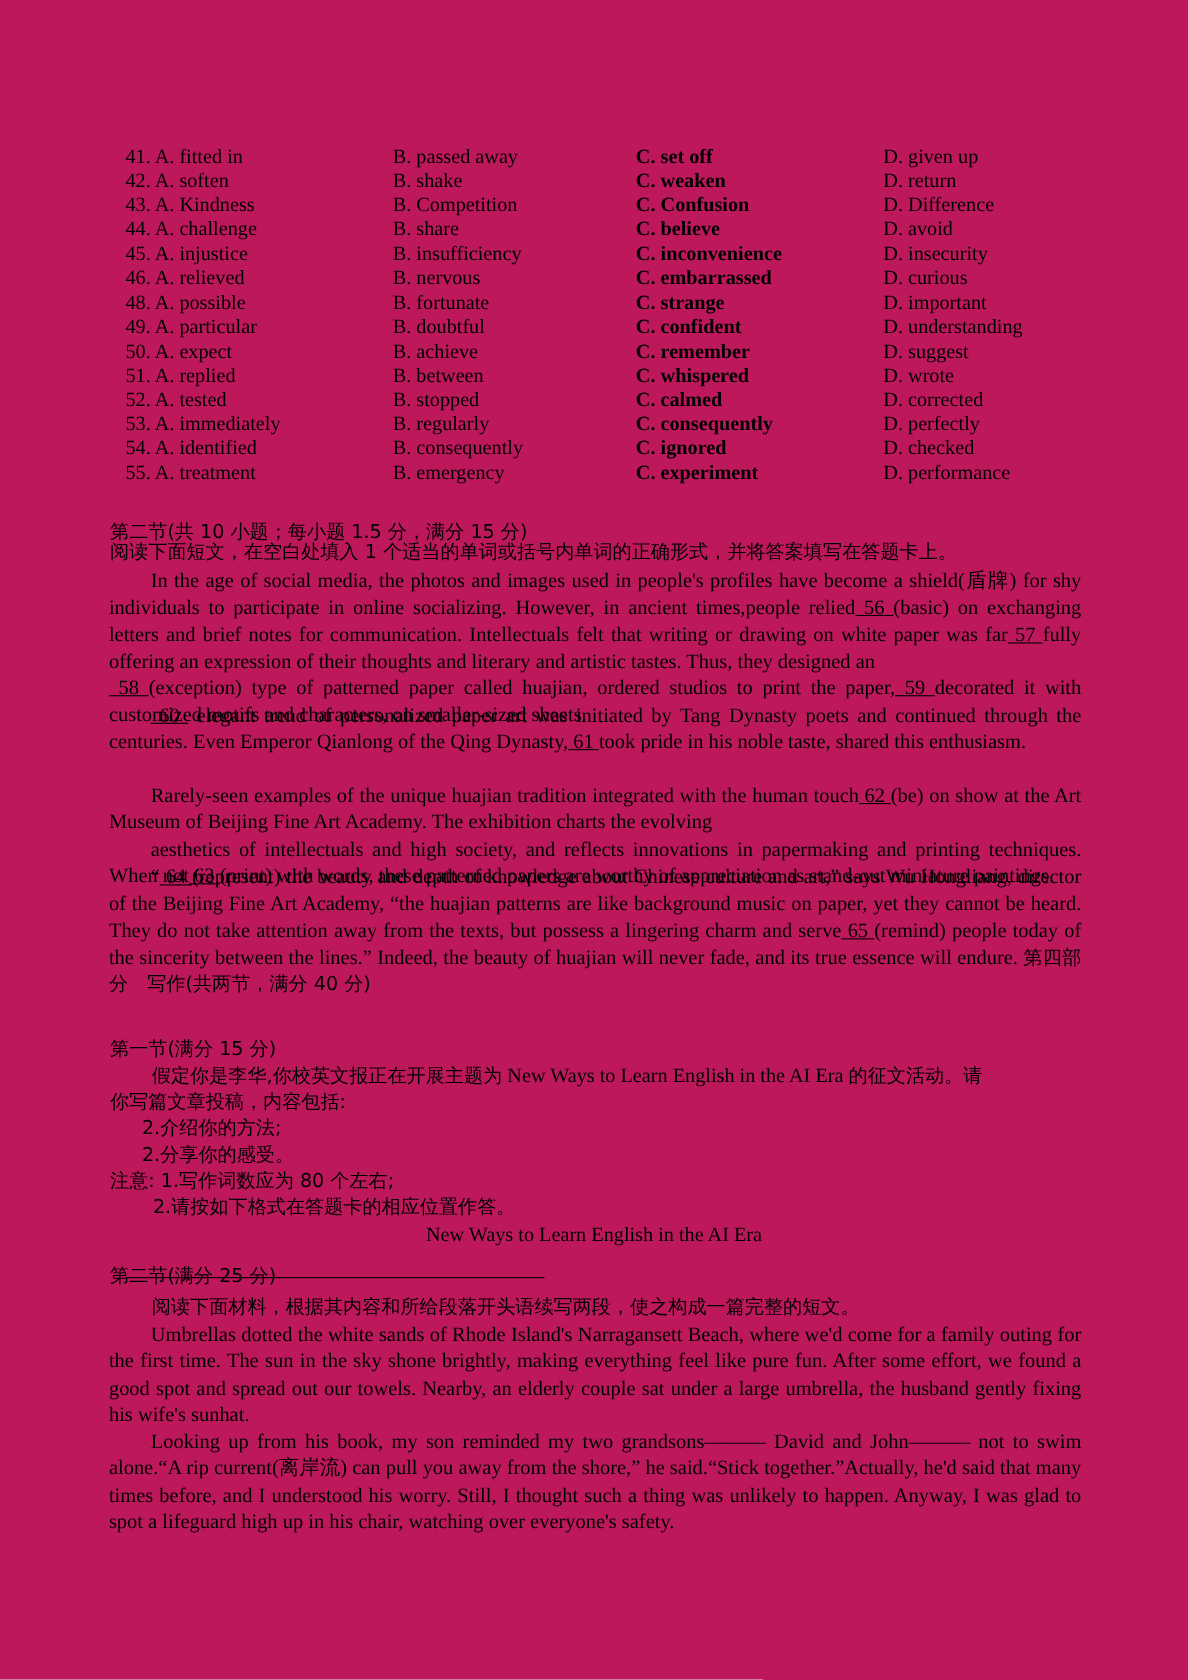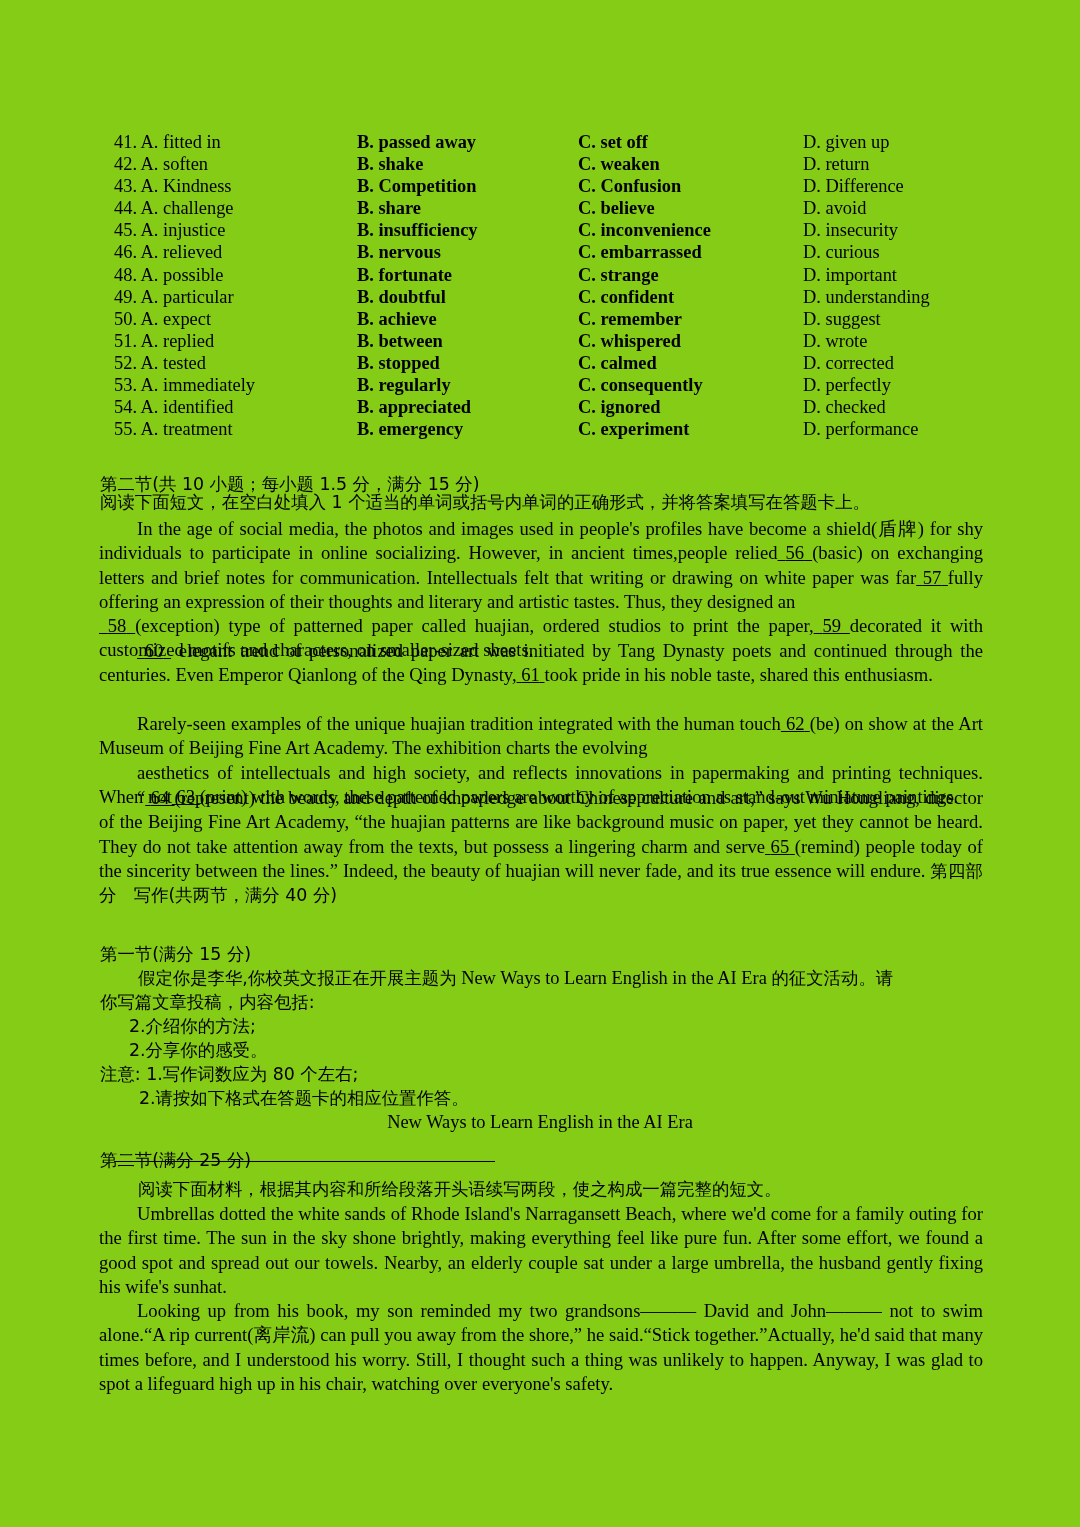--- a/index.html
+++ b/index.html
@@ -9,41 +9,41 @@
     background: #ffffff;
   }
   body {
     font-family: "Liberation Serif", "DejaVu Serif", serif;
     color: #000000;
   }
   .page {
     position: relative;
     width: 1080px;
     height: 1527px;
-    background: #84cc16;
+    background: #be185d;
     overflow: hidden;
     box-sizing: border-box;
   }
 
   
   .cloze-block {
     position: absolute;
     left: 114px;
     top: 131px;
     width: 900px;
   }
   .cloze-row {
     display: flex;
     height: 22.1px;
     line-height: 22.1px;
     font-size: 18.4px;
     white-space: nowrap;
   }
   .col-a { width: 243px; }
-  .col-b { width: 221px; font-weight: bold; }
+  .col-b { width: 221px; }
   .col-c { width: 225px; font-weight: bold; }
   .col-d { width: 211px; }
   .q-num { }
 
   
   .cn-line {
     position: absolute;
     font-family: "DejaVu Sans", "Liberation Sans", sans-serif;
     font-size: 17.4px;
     line-height: 24px;
@@ -169,21 +169,21 @@
         <div class="col-d">D. corrected</div>
       </div>
       <div class="cloze-row">
         <div class="col-a"><span class="q-num">53.</span> <span>A. immediately</span></div>
         <div class="col-b">B. regularly</div>
         <div class="col-c">C. consequently</div>
         <div class="col-d">D. perfectly</div>
       </div>
       <div class="cloze-row">
         <div class="col-a"><span class="q-num">54.</span> <span>A. identified</span></div>
-        <div class="col-b">B. appreciated</div>
+        <div class="col-b">B. consequently</div>
         <div class="col-c">C. ignored</div>
         <div class="col-d">D. checked</div>
       </div>
       <div class="cloze-row">
         <div class="col-a"><span class="q-num">55.</span> <span>A. treatment</span></div>
         <div class="col-b">B. emergency</div>
         <div class="col-c">C. experiment</div>
         <div class="col-d">D. performance</div>
       </div>
     </div>

